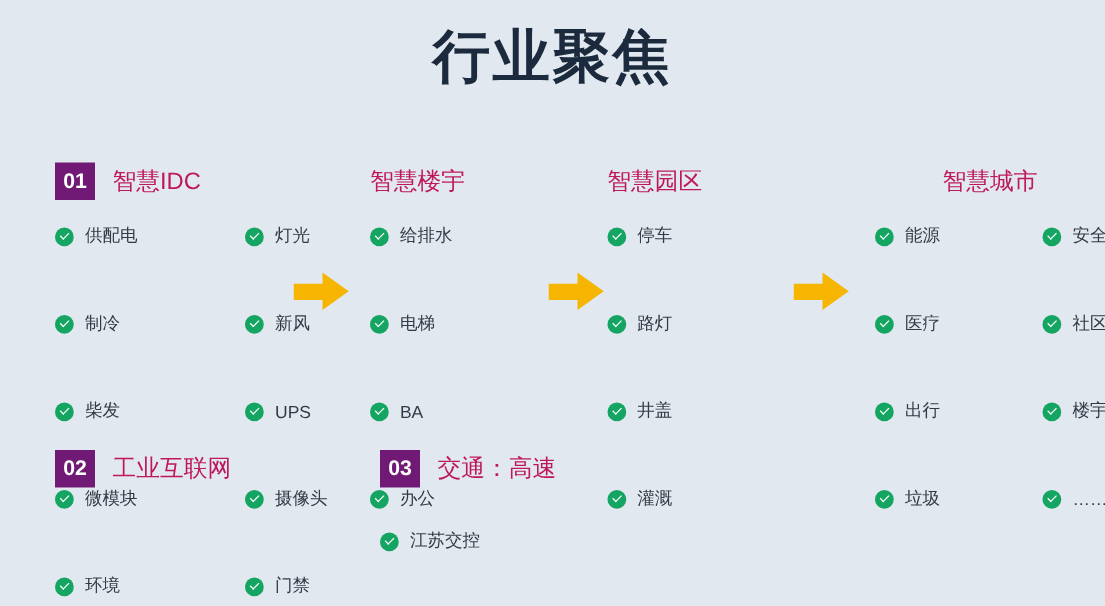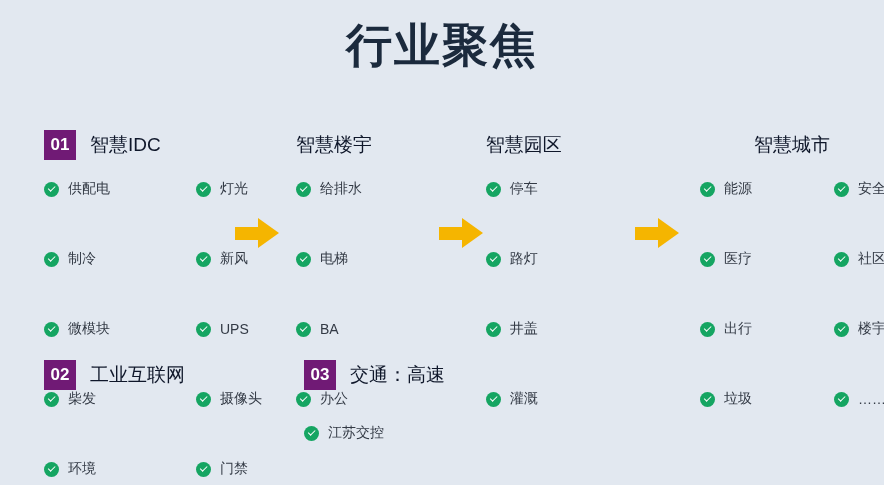--- a/index.html
+++ b/index.html
@@ -104,21 +104,21 @@
     color: #ffffff;
     font-size: 17px;
     font-weight: bold;
     letter-spacing: 0px;
     margin-right: 14px;
     flex: 0 0 auto;
   }
   .col-title {
     font-size: 19px;
     font-weight: normal;
-    color: #0f172a;
+    color: #be185d;
     white-space: nowrap;
   }
 
   
   .items {
     display: grid;
     grid-auto-flow: column;
     row-gap: 10px;
     column-gap: 0px;
     gap: 44px;
@@ -189,25 +189,25 @@
       <div class="item">
           <span class="check"></span>
           <span>供配电</span>
         </div>
       <div class="item">
           <span class="check"></span>
           <span>制冷</span>
         </div>
       <div class="item">
           <span class="check"></span>
+          <span>柴发</span>
+        </div>
+      <div class="item">
+          <span class="check"></span>
           <span>微模块</span>
-        </div>
-      <div class="item">
-          <span class="check"></span>
-          <span>柴发</span>
         </div>
       <div class="item">
           <span class="check"></span>
           <span>环境</span>
         </div>
       <div class="item">
           <span class="check"></span>
           <span>灯光</span>
         </div>
       <div class="item">

